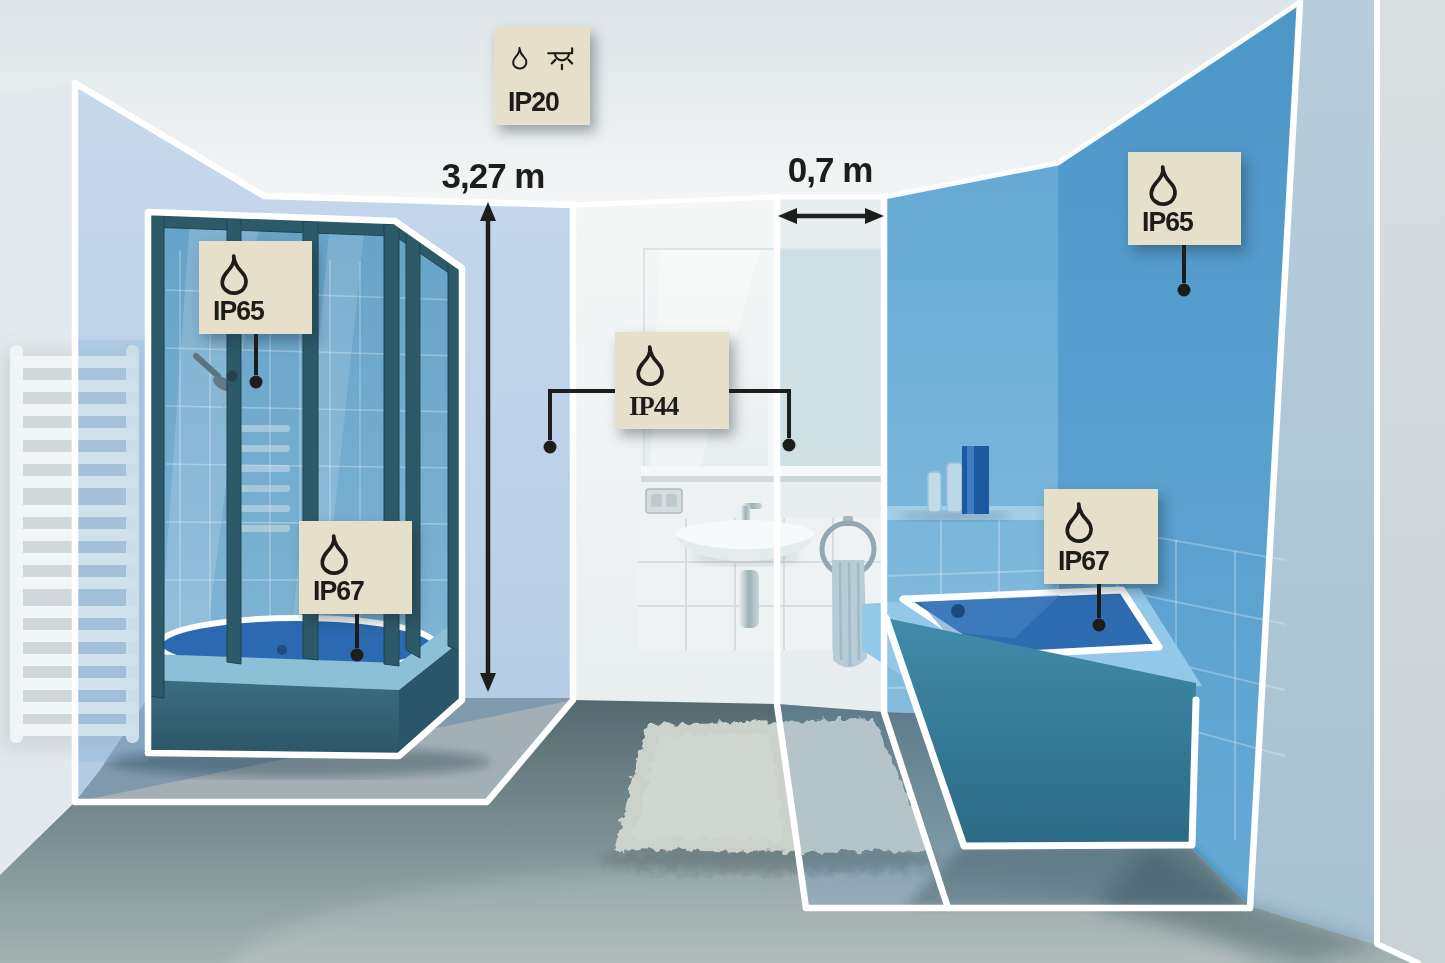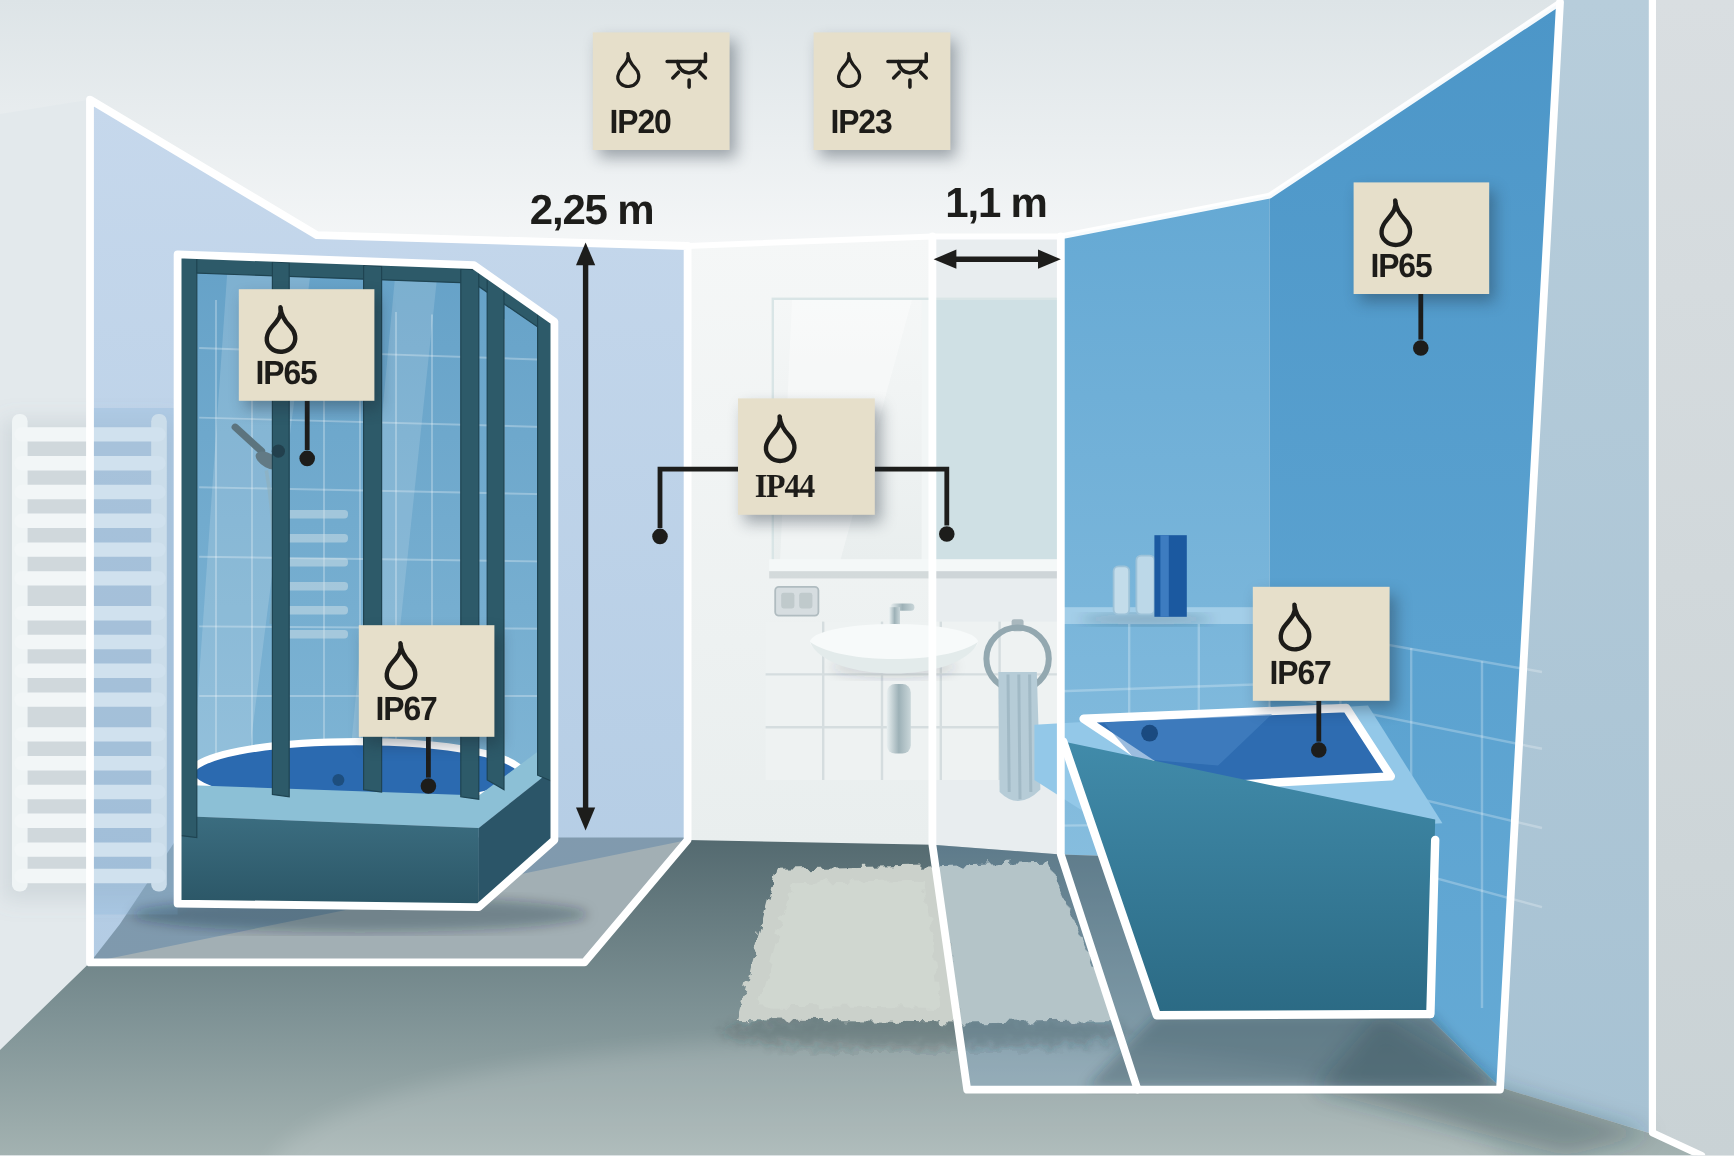--- a/index.html
+++ b/index.html
@@ -304,54 +304,39 @@
         <circle cx="357" cy="655" r="6.5" stroke="none"></circle>
     <path d="M615,391 L550,391 L550,440" fill="none"></path>
         <circle cx="550" cy="447" r="6.5" stroke="none"></circle>
     <path d="M729,391 L789,391 L789,438" fill="none"></path>
         <circle cx="789" cy="445" r="6.5" stroke="none"></circle>
     <line x1="1099" y1="584" x2="1099" y2="618"></line>
         <circle cx="1099" cy="625" r="6.5" stroke="none"></circle>
   </g>
 </svg>
 
-<div class="measure" style="left:408px;top:158px;width:170px;">2,25 m</div>
-<div class="measure" style="left:768px;top:152px;width:124px;">1,1 m</div>
-
-<div class="badge" style="left:494px;top:27px;width:114px;height:98px;">
+<div class="measure" style="left:408px;top:158px;width:170px;">3,27 m</div>
+<div class="measure" style="left:768px;top:152px;width:124px;">0,7 m</div>
+
+<div class="badge" style="left:494px;top:27px;width:96px;height:98px;">
   <div class="icons">
     <svg width="36" height="42" viewBox="0 0 60 64">
       <path d="M31,5 C33,15 28,21 21,29 C13,38 11,49 19,56 C27,63 40,62 46,54 C52,46 50,36 43,29 C36,22 32,15 31,5 Z" fill="none" stroke="#1d1c19" stroke-width="5.5" stroke-linejoin="round"></path>
     </svg>
     <svg width="52" height="44" viewBox="0 0 72 62">
       <g fill="none" stroke="#1d1c19" stroke-width="5" stroke-linecap="round">
         <path d="M5,18 H59 M59,18 V7"></path>
         <path d="M20,18 A16,16 0 0 0 52,18"></path>
         <path d="M13,41 L21,33 M36,44 L36,54 M59,41 L51,33"></path>
       </g>
     </svg>
   </div>
   <div class="label">IP20</div>
 </div>
 
-<div class="badge" style="left:678px;top:27px;width:114px;height:98px;">
-  <div class="icons">
-    <svg width="36" height="42" viewBox="0 0 60 64">
-      <path d="M31,5 C33,15 28,21 21,29 C13,38 11,49 19,56 C27,63 40,62 46,54 C52,46 50,36 43,29 C36,22 32,15 31,5 Z" fill="none" stroke="#1d1c19" stroke-width="5.5" stroke-linejoin="round"></path>
-    </svg>
-    <svg width="52" height="44" viewBox="0 0 72 62">
-      <g fill="none" stroke="#1d1c19" stroke-width="5" stroke-linecap="round">
-        <path d="M5,18 H59 M59,18 V7"></path>
-        <path d="M20,18 A16,16 0 0 0 52,18"></path>
-        <path d="M13,41 L21,33 M36,44 L36,54 M59,41 L51,33"></path>
-      </g>
-    </svg>
-  </div>
-  <div class="label">IP23</div>
-</div>
 
 <div class="badge" style="left:1128px;top:152px;width:113px;height:93px;">
   <div class="icons">
     <svg width="40" height="46" viewBox="0 0 60 64">
       <path d="M31,5 C33,15 28,21 21,29 C13,38 11,49 19,56 C27,63 40,62 46,54 C52,46 50,36 43,29 C36,22 32,15 31,5 Z" fill="none" stroke="#1d1c19" stroke-width="5.5" stroke-linejoin="round"></path>
     </svg>
   </div>
   <div class="label">IP65</div>
 </div>
 

